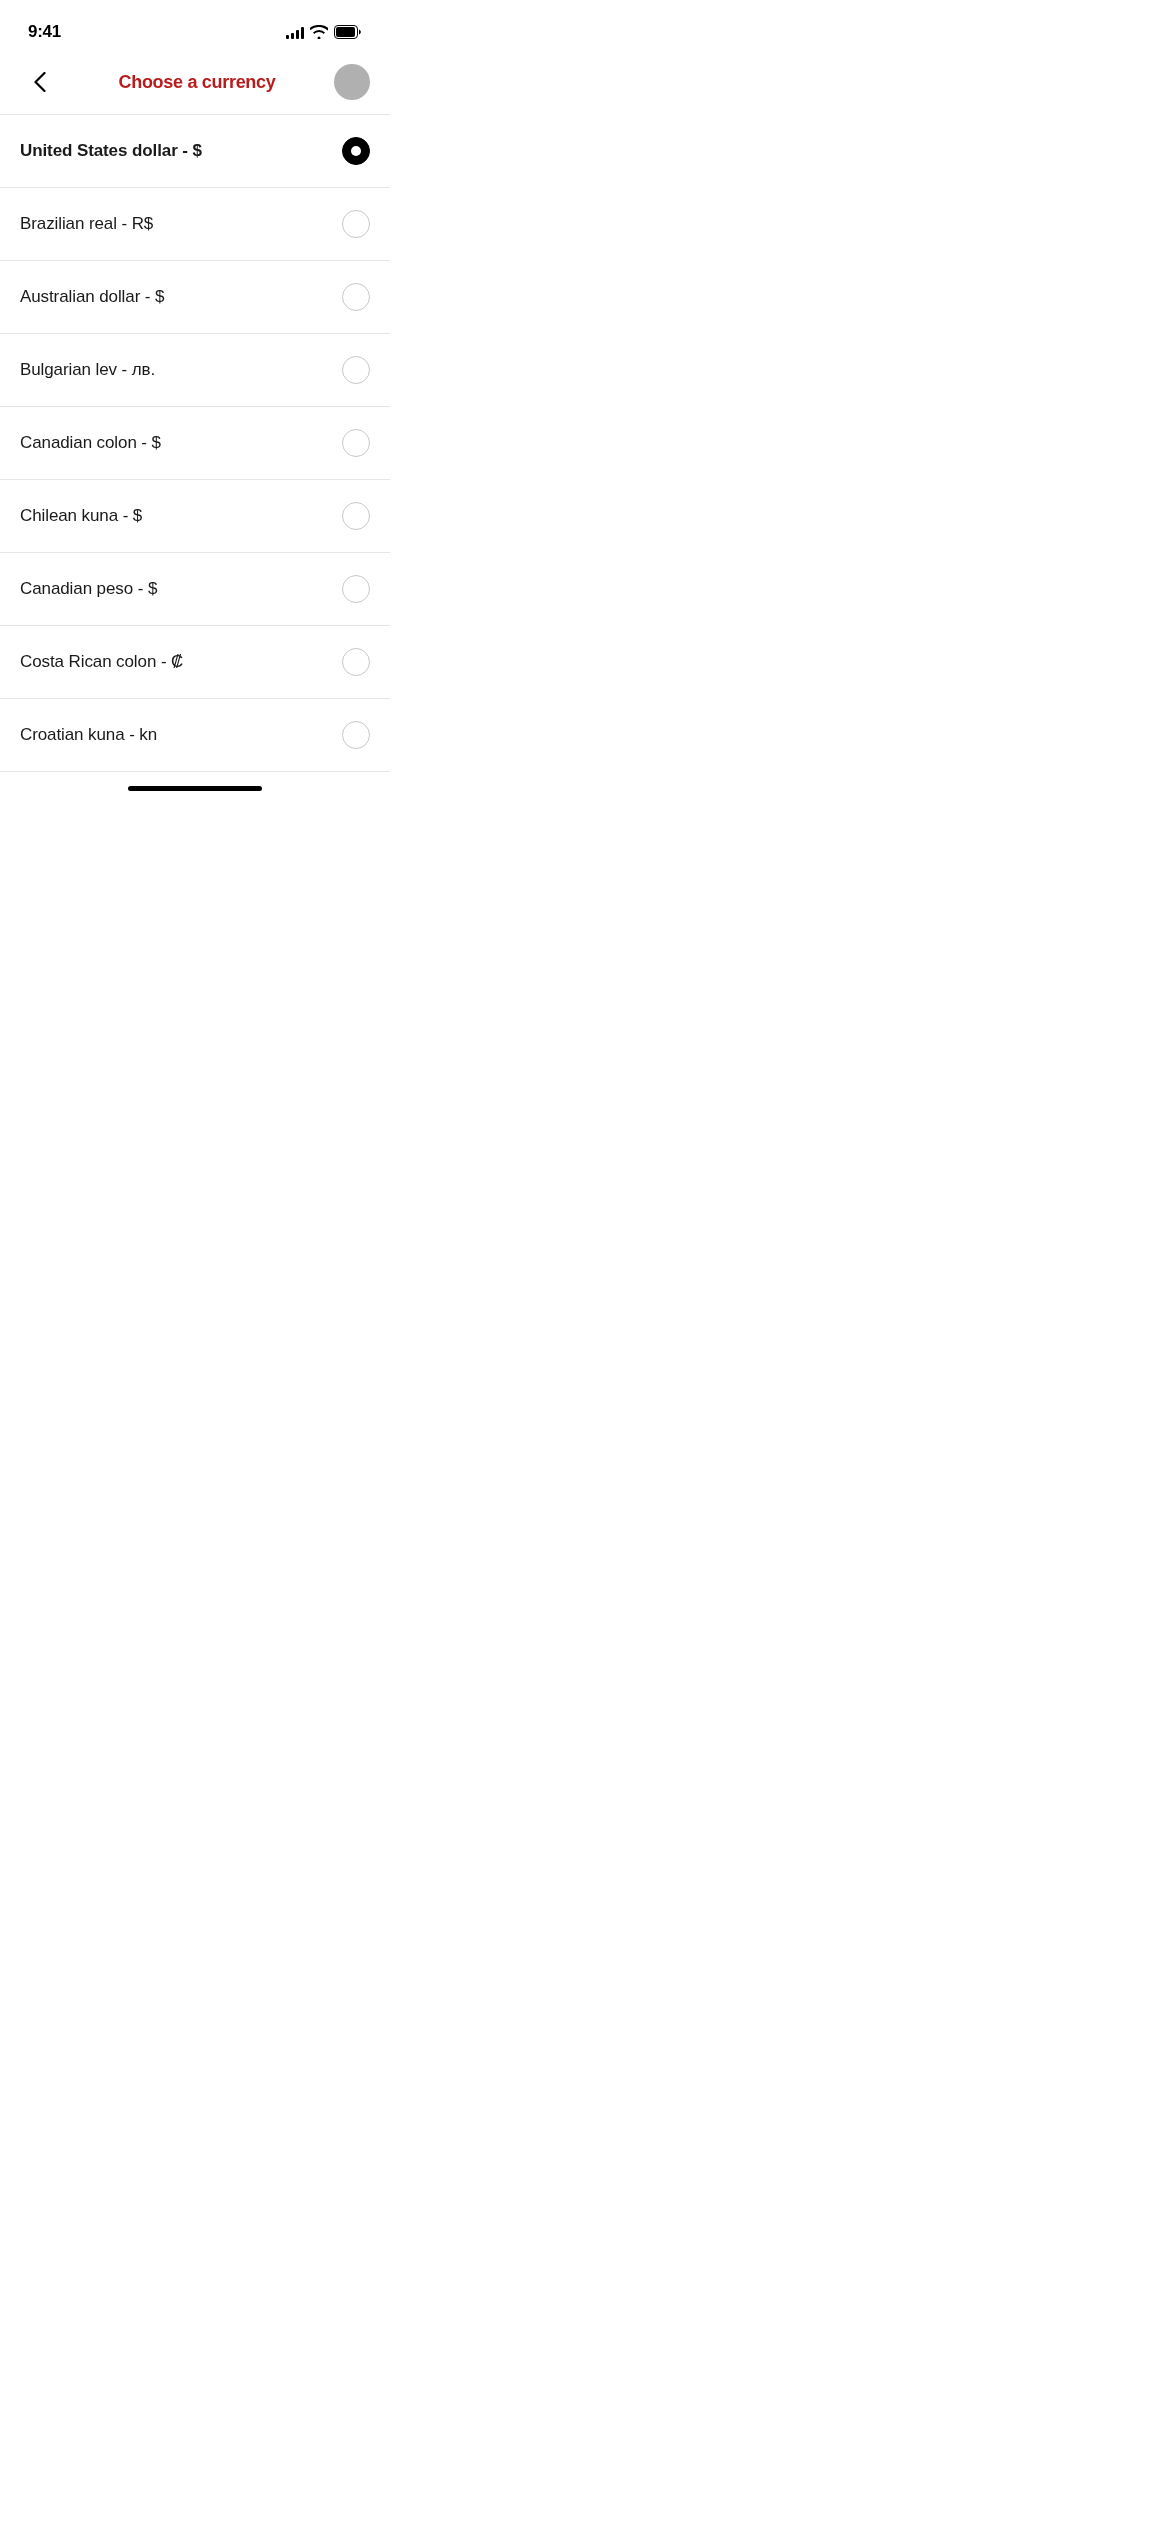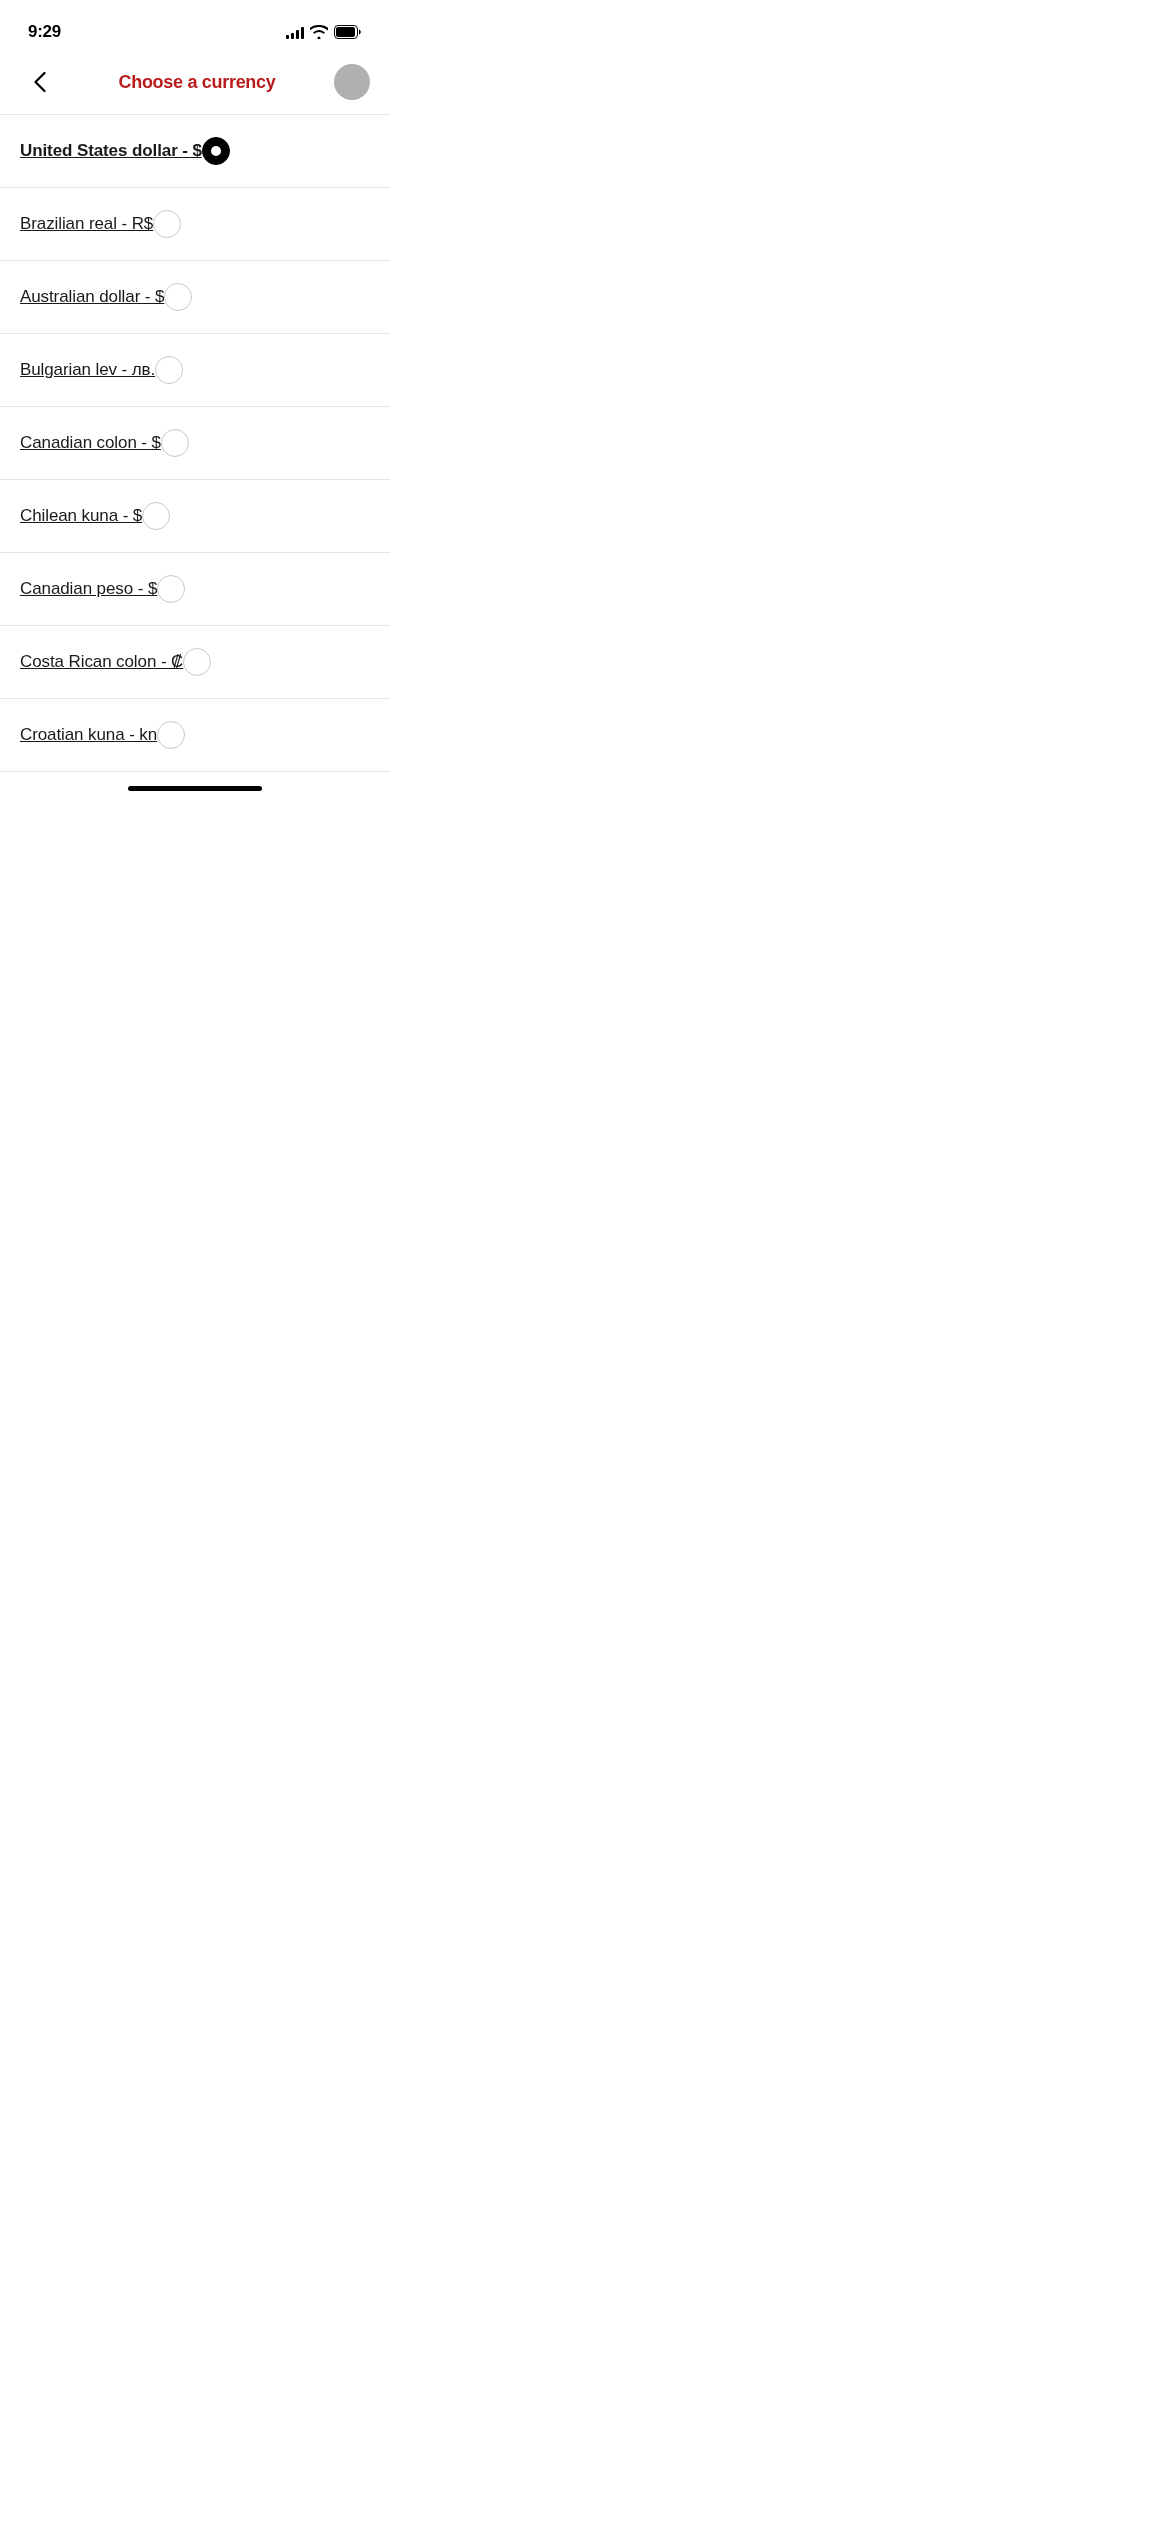--- a/index.html
+++ b/index.html
@@ -86,26 +86,25 @@
     }
 
     
     .currency-list {
       padding: 0;
     }
 
     .currency-item {
       display: flex;
       align-items: center;
-      justify-content: flex-start;
+      justify-content: space-between;
       padding: 22px 20px;
       border-bottom: 1px solid #e5e5e5;
       cursor: pointer;
       min-height: 72px;
-      text-decoration: underline;
     }
 
     .currency-item:last-child {
       border-bottom: 1px solid #e5e5e5;
     }
 
     .currency-label {
       font-size: 17px;
       color: #1a1a1a;
       letter-spacing: -0.1px;
@@ -153,21 +152,21 @@
       width: 134px;
       height: 5px;
       background: #000;
       border-radius: 3px;
     }
   </style>
 </head>
 <body>
 
 <div class="status-bar">
-  <span class="status-time">9:29</span>
+  <span class="status-time">9:41</span>
   <div class="status-icons">
 
     <div class="signal-bars">
       <div class="signal-bar" style="height:4px;"></div>
       <div class="signal-bar" style="height:6px;"></div>
       <div class="signal-bar" style="height:9px;"></div>
       <div class="signal-bar" style="height:12px;"></div>
     </div>
 
     <svg width="18" height="14" viewBox="0 0 18 14" fill="none">

